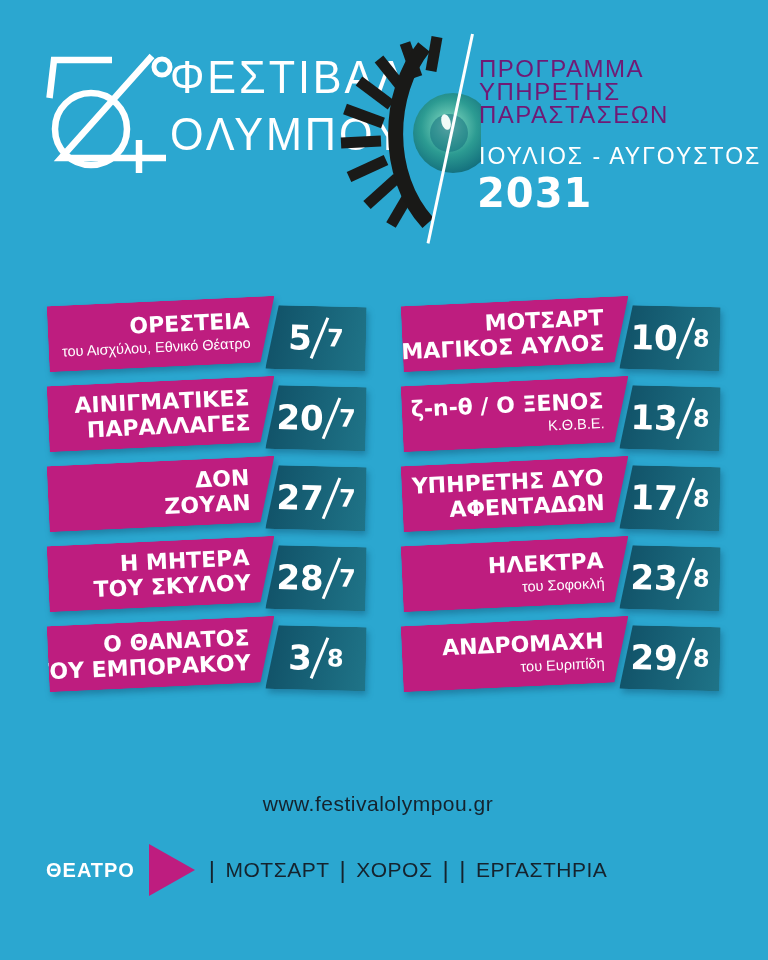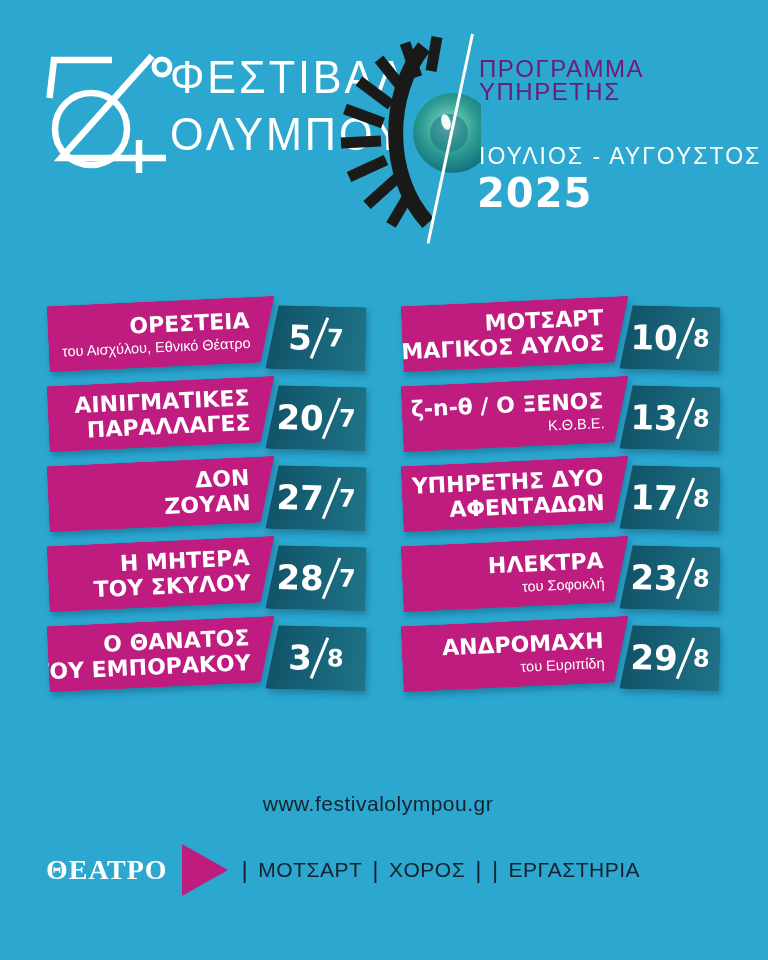--- a/index.html
+++ b/index.html
@@ -59,21 +59,21 @@
   .month{font-family:"DejaVu Sans", sans-serif;font-weight:bold;font-size:24px;}
   
   .website{
     position:absolute;top:792px;left:0;width:756px;text-align:center;
     color:#15232E;font-size:21px;letter-spacing:0.5px;
   }
   .footer-bar{
     position:absolute;top:843px;left:46px;width:690px;height:54px;
     display:flex;align-items:center;
   }
-  .theatro{font-family:Liberation Serif, serif;font-weight:bold;font-size:28px;color:#fff;letter-spacing:1px;}
+  .theatro{font-family:Liberation Sans, sans-serif;font-weight:bold;font-size:20px;color:#fff;letter-spacing:1px;}
   .play-triangle{
     margin-left:14px;width:0;height:0;
     border-left:46px solid #BE1D7F;border-top:26px solid transparent;border-bottom:26px solid transparent;
   }
   .cats{margin-left:14px;display:flex;align-items:center;gap:10px;
         font-size:21px;color:#15232E;letter-spacing:0.5px;white-space:nowrap;}
   .sep{font-size:24px;font-weight:400;}
 </style>
 </head>
 <body>
@@ -117,24 +117,25 @@
     <path d="M80 158 L60 192"></path>
   </g>
   <path d="M93 14 C 56 60, 53 142, 97 190" stroke="#191917" stroke-width="15" fill="none"></path>
 </svg>
 
 <div class="diag-line"></div>
 
 <div class="program-block">
   <div>ΠΡΟΓΡΑΜΜΑ</div>
   <div>ΥΠΗΡΕΤΗΣ</div>
+  <div>ΠΑΡΑΣΤΑΣΕΩΝ</div>
 </div>
 
 <div class="months">ΙΟΥΛΙΟΣ - ΑΥΓΟΥΣΤΟΣ</div>
-<div class="year">2025</div>
+<div class="year">2031</div>
 
 <div class="col col-left">
 
   <div class="event">
     <div class="title-box">
       <span class="tl">ΟΡΕΣΤΕΙΑ</span>
       <span class="tl"></span>
       <span class="sub">του Αισχύλου, Εθνικό Θέατρο</span>
     </div>
     <div class="date-box">

